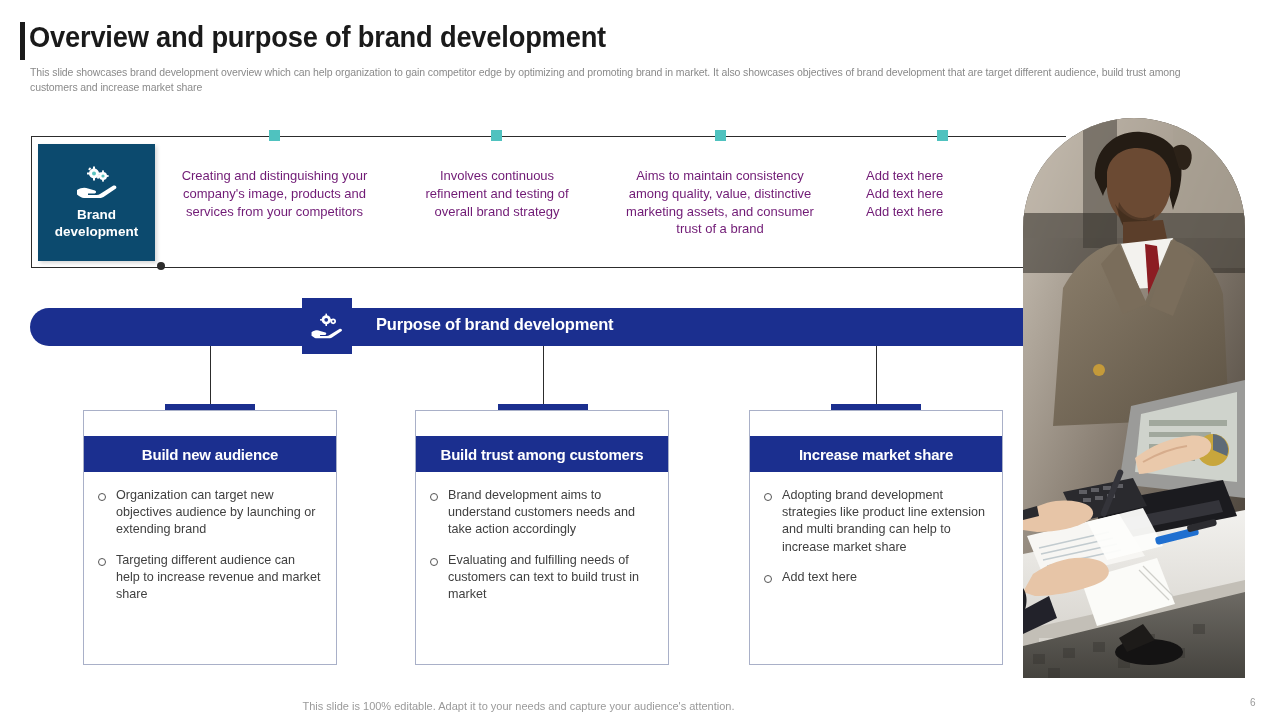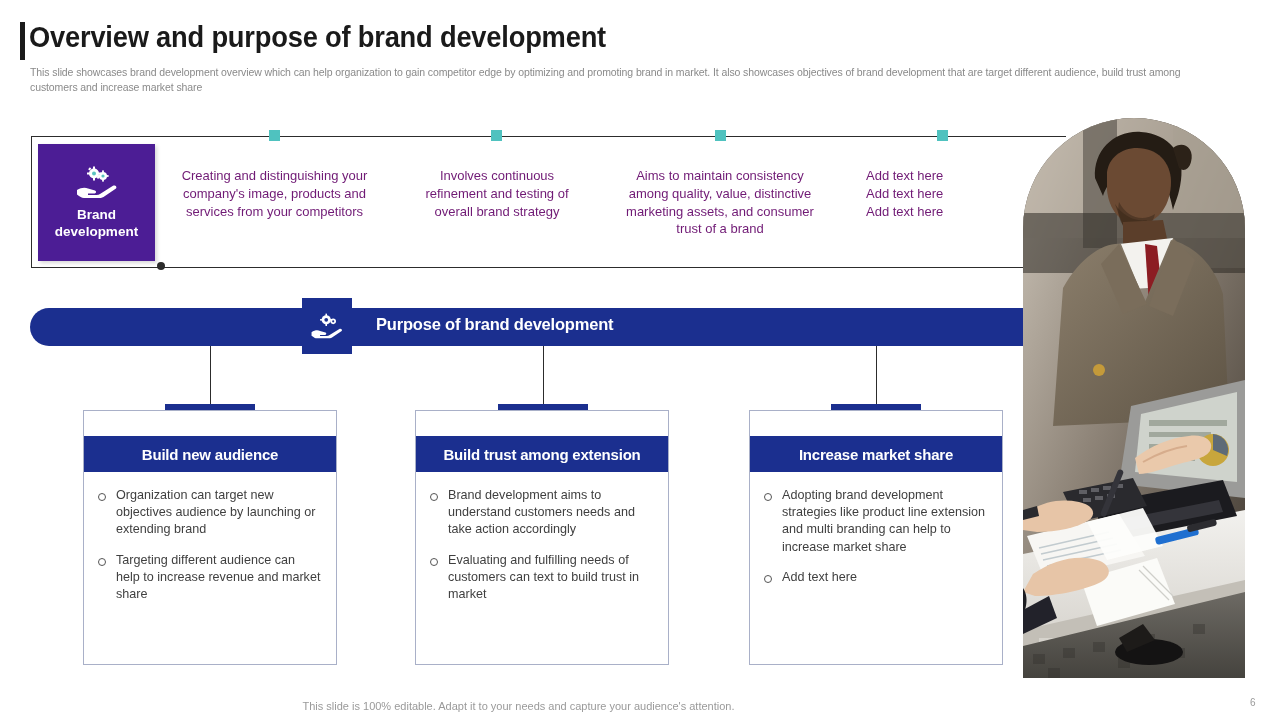--- a/index.html
+++ b/index.html
@@ -78,21 +78,21 @@
     background: #4fc2bf;
   }
 
   
   .brand-box {
     position: absolute;
     left: 38px;
     top: 144px;
     width: 117px;
     height: 117px;
-    background: #4c1d95;
+    background: #0c4a6e;
     box-shadow: 2px 2px 4px rgba(0,0,0,0.16);
     display: flex;
     flex-direction: column;
     align-items: center;
     justify-content: center;
   }
   .brand-box .icon-wrap {
     margin-bottom: 4px;
   }
   .brand-box .brand-label {
@@ -337,21 +337,21 @@
     </div>
     <div class="bullet-row">
       <span class="bullet-marker"></span>
       <span class="bullet-text">Targeting different audience can help to increase revenue and market share</span>
     </div>
   </div>
 </div>
 
 <div class="card-tab card-tab-2"></div>
 <div class="card card-2">
-  <div class="card-header">Build trust among extension</div>
+  <div class="card-header">Build trust among customers</div>
   <div class="card-body">
     <div class="bullet-row">
       <span class="bullet-marker"></span>
       <span class="bullet-text">Brand development aims to understand customers needs and take action accordingly</span>
     </div>
     <div class="bullet-row">
       <span class="bullet-marker"></span>
       <span class="bullet-text">Evaluating and fulfilling needs of customers can text to build trust in market</span>
     </div>
   </div>

